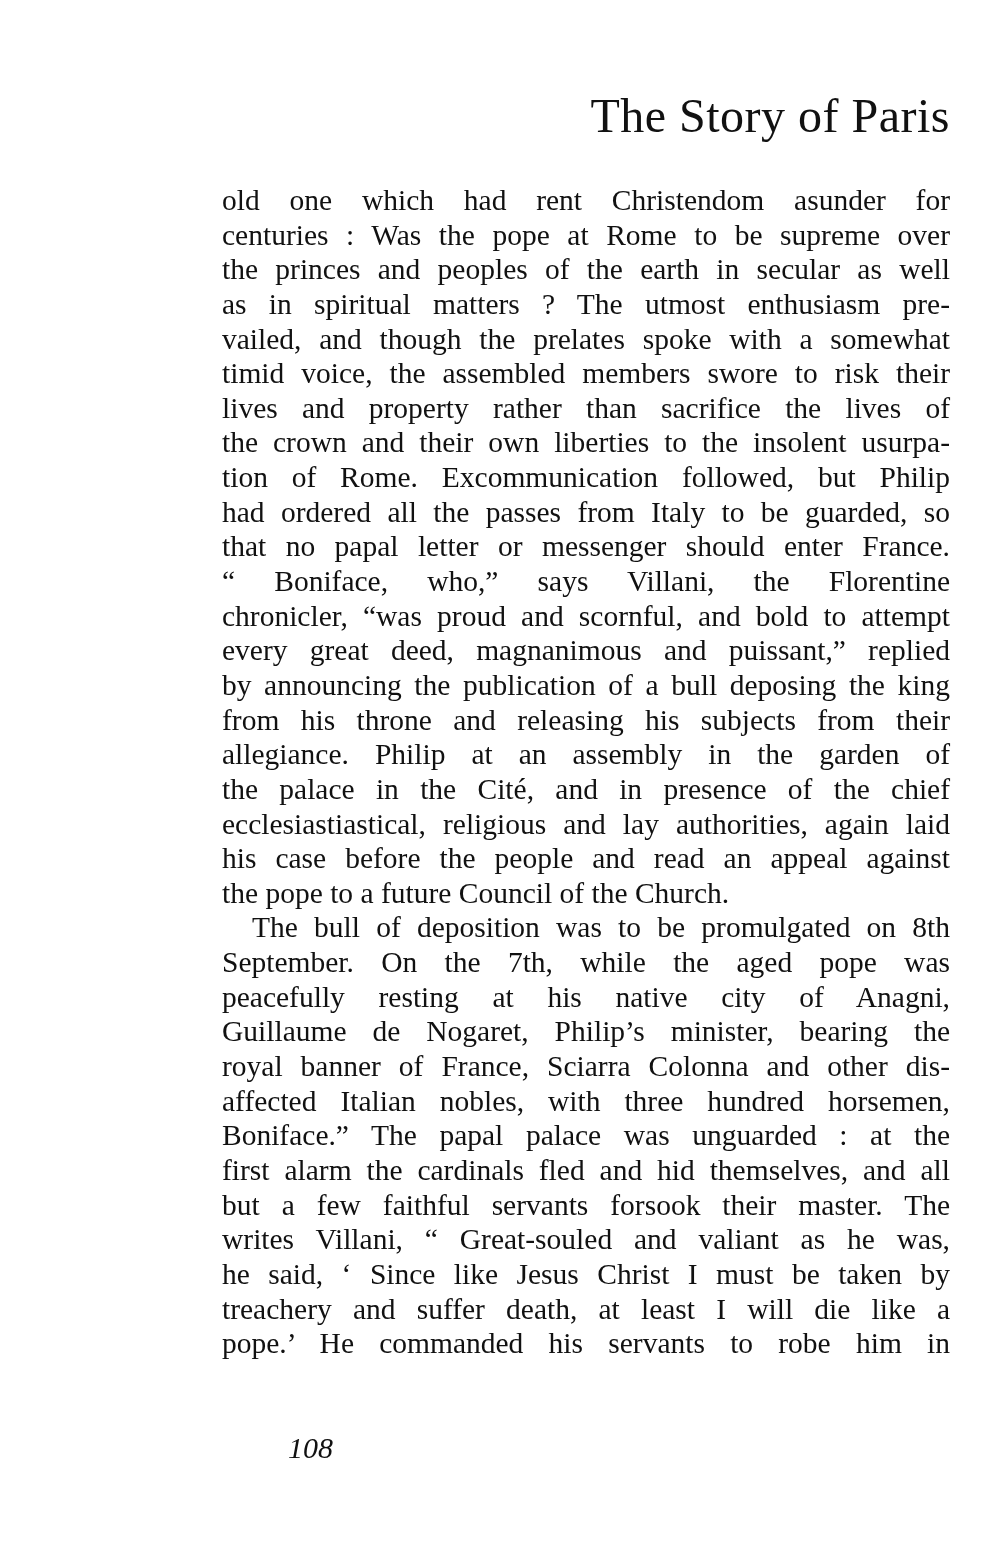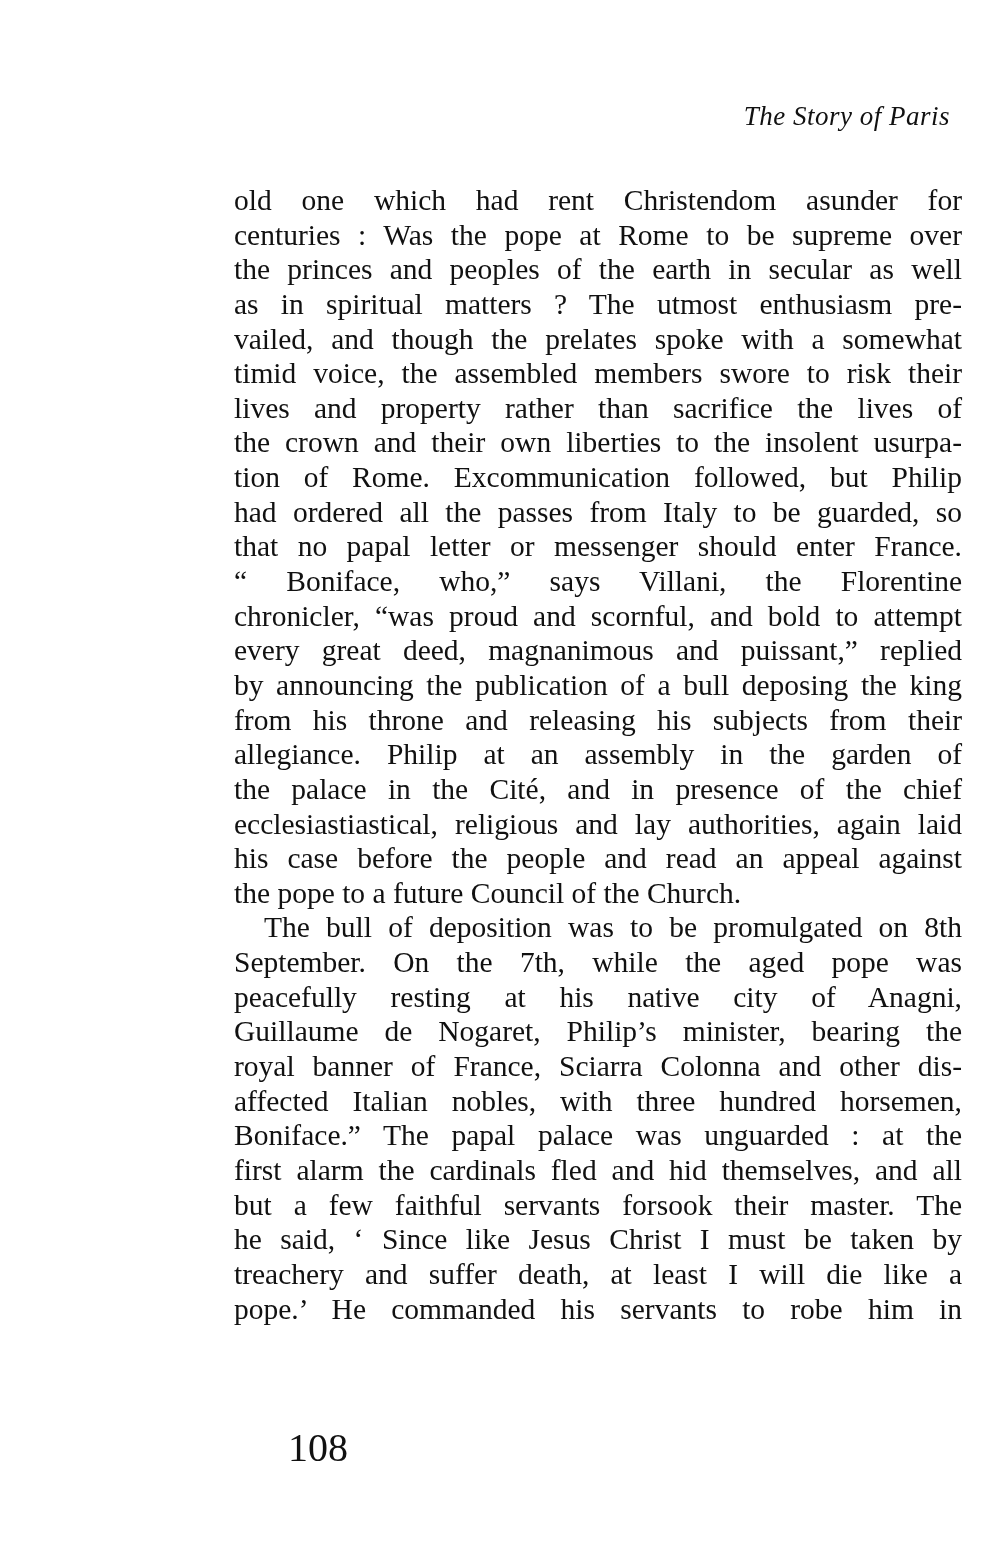--- a/index.html
+++ b/index.html
@@ -12,32 +12,30 @@
       height: 1562px;
       position: relative;
       overflow: hidden;
       color: #111111;
       font-family: "Liberation Serif", "DejaVu Serif", serif;
     }
     .running-head {
       position: absolute;
       top: 92px;
       right: 50px;
-      font-style: italic;
-      font-size: 27px;
+      font-size: 48px;
       line-height: 48px;
       letter-spacing: 0.5px;
       white-space: nowrap;
     }
     .body-text {
       position: absolute;
       left: 222px;
       top: 183px;
       width: 728px;
-      margin-left: 12px;
     }
     .line {
       display: block;
       font-size: 29.5px;
       height: 34.65px;
       line-height: 34.65px;
       text-align: justify;
       text-align-last: justify;
       white-space: nowrap;
       overflow: visible;
@@ -45,22 +43,23 @@
     .line.last {
       text-align-last: left;
     }
     .line.indent {
       padding-left: 30px;
     }
     .folio {
       position: absolute;
       left: 288px;
       top: 1431px;
-      font-size: 40px;
+      font-size: 30px;
       line-height: 34px;
+      font-style: italic;
     }
   </style>
 </head>
 <body>
 
 <div class="running-head">The Story of Paris</div>
 
 <div class="body-text">
   <div id="para-0">
       <span class="line">old one which had rent Christendom asunder for</span>
@@ -88,19 +87,20 @@
   <div id="para-1">
       <span class="line indent">The bull of deposition was to be promulgated on 8th</span>
       <span class="line">September.  On the 7th, while the aged pope was</span>
       <span class="line">peacefully resting at his native city of Anagni,</span>
       <span class="line">Guillaume de Nogaret, Philip’s minister, bearing the</span>
       <span class="line">royal banner of France, Sciarra Colonna and other dis-</span>
       <span class="line">affected Italian nobles, with three hundred horsemen,</span>
       <span class="line">Boniface.”  The papal palace was unguarded : at the</span>
       <span class="line">first alarm the cardinals fled and hid themselves, and all</span>
       <span class="line">but a few faithful servants forsook their master.  The</span>
+      <span class="line">writes Villani, “ Great-souled and valiant as he was,</span>
       <span class="line">he said, ‘ Since like Jesus Christ I must be taken by</span>
       <span class="line">treachery and suffer death, at least I will die like a</span>
       <span class="line">pope.’  He commanded his servants to robe him in</span>
     </div>
 </div>
 
 <div class="folio">108</div>
 
 </body></html>

